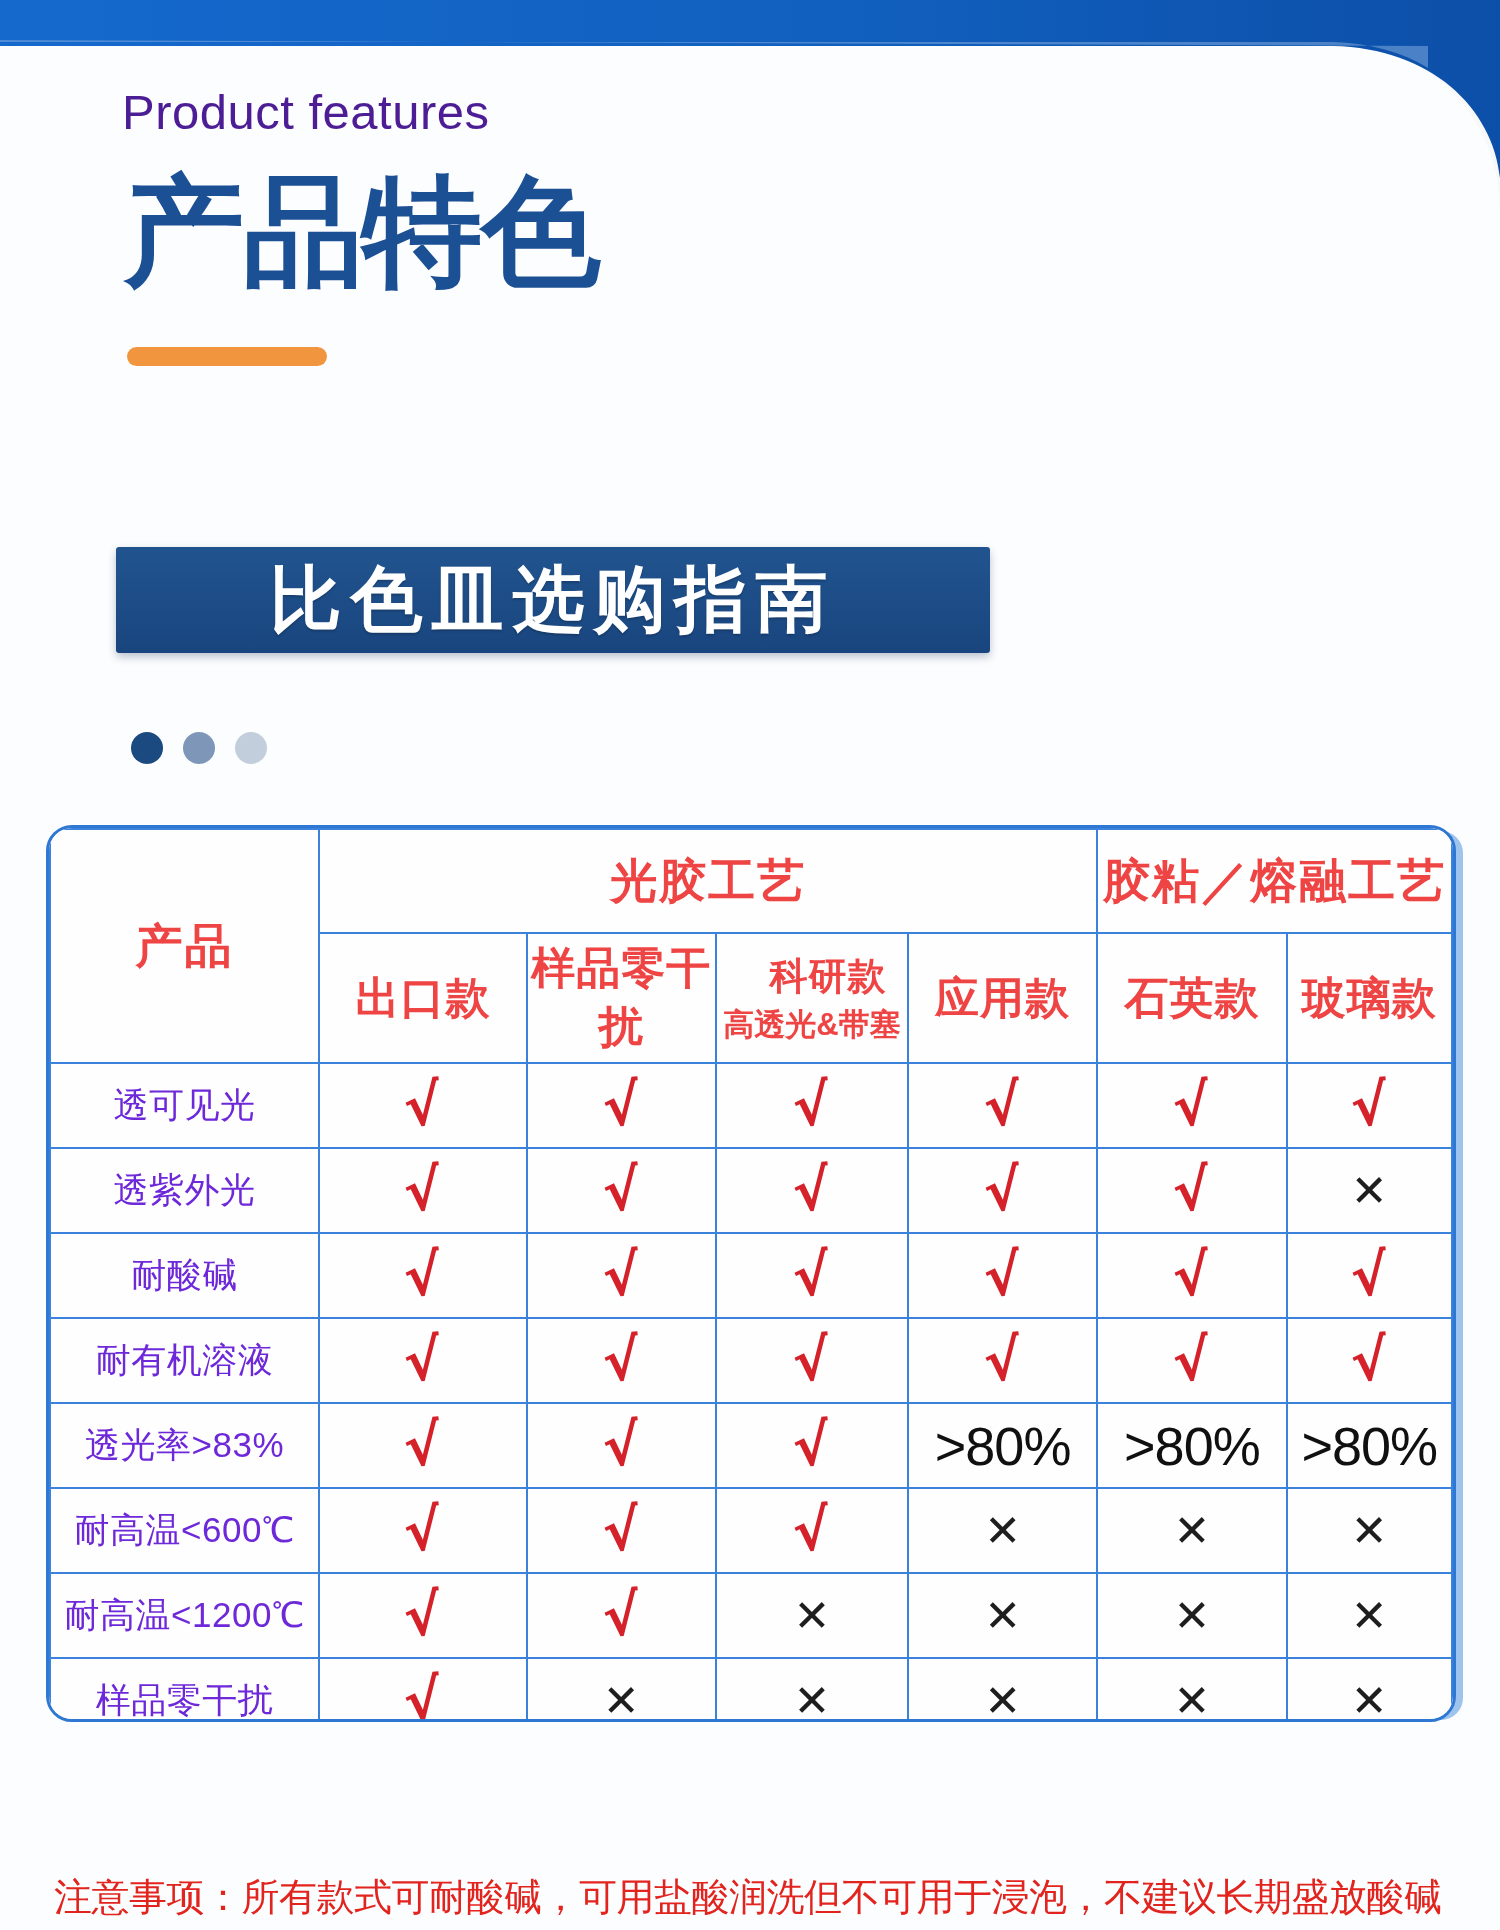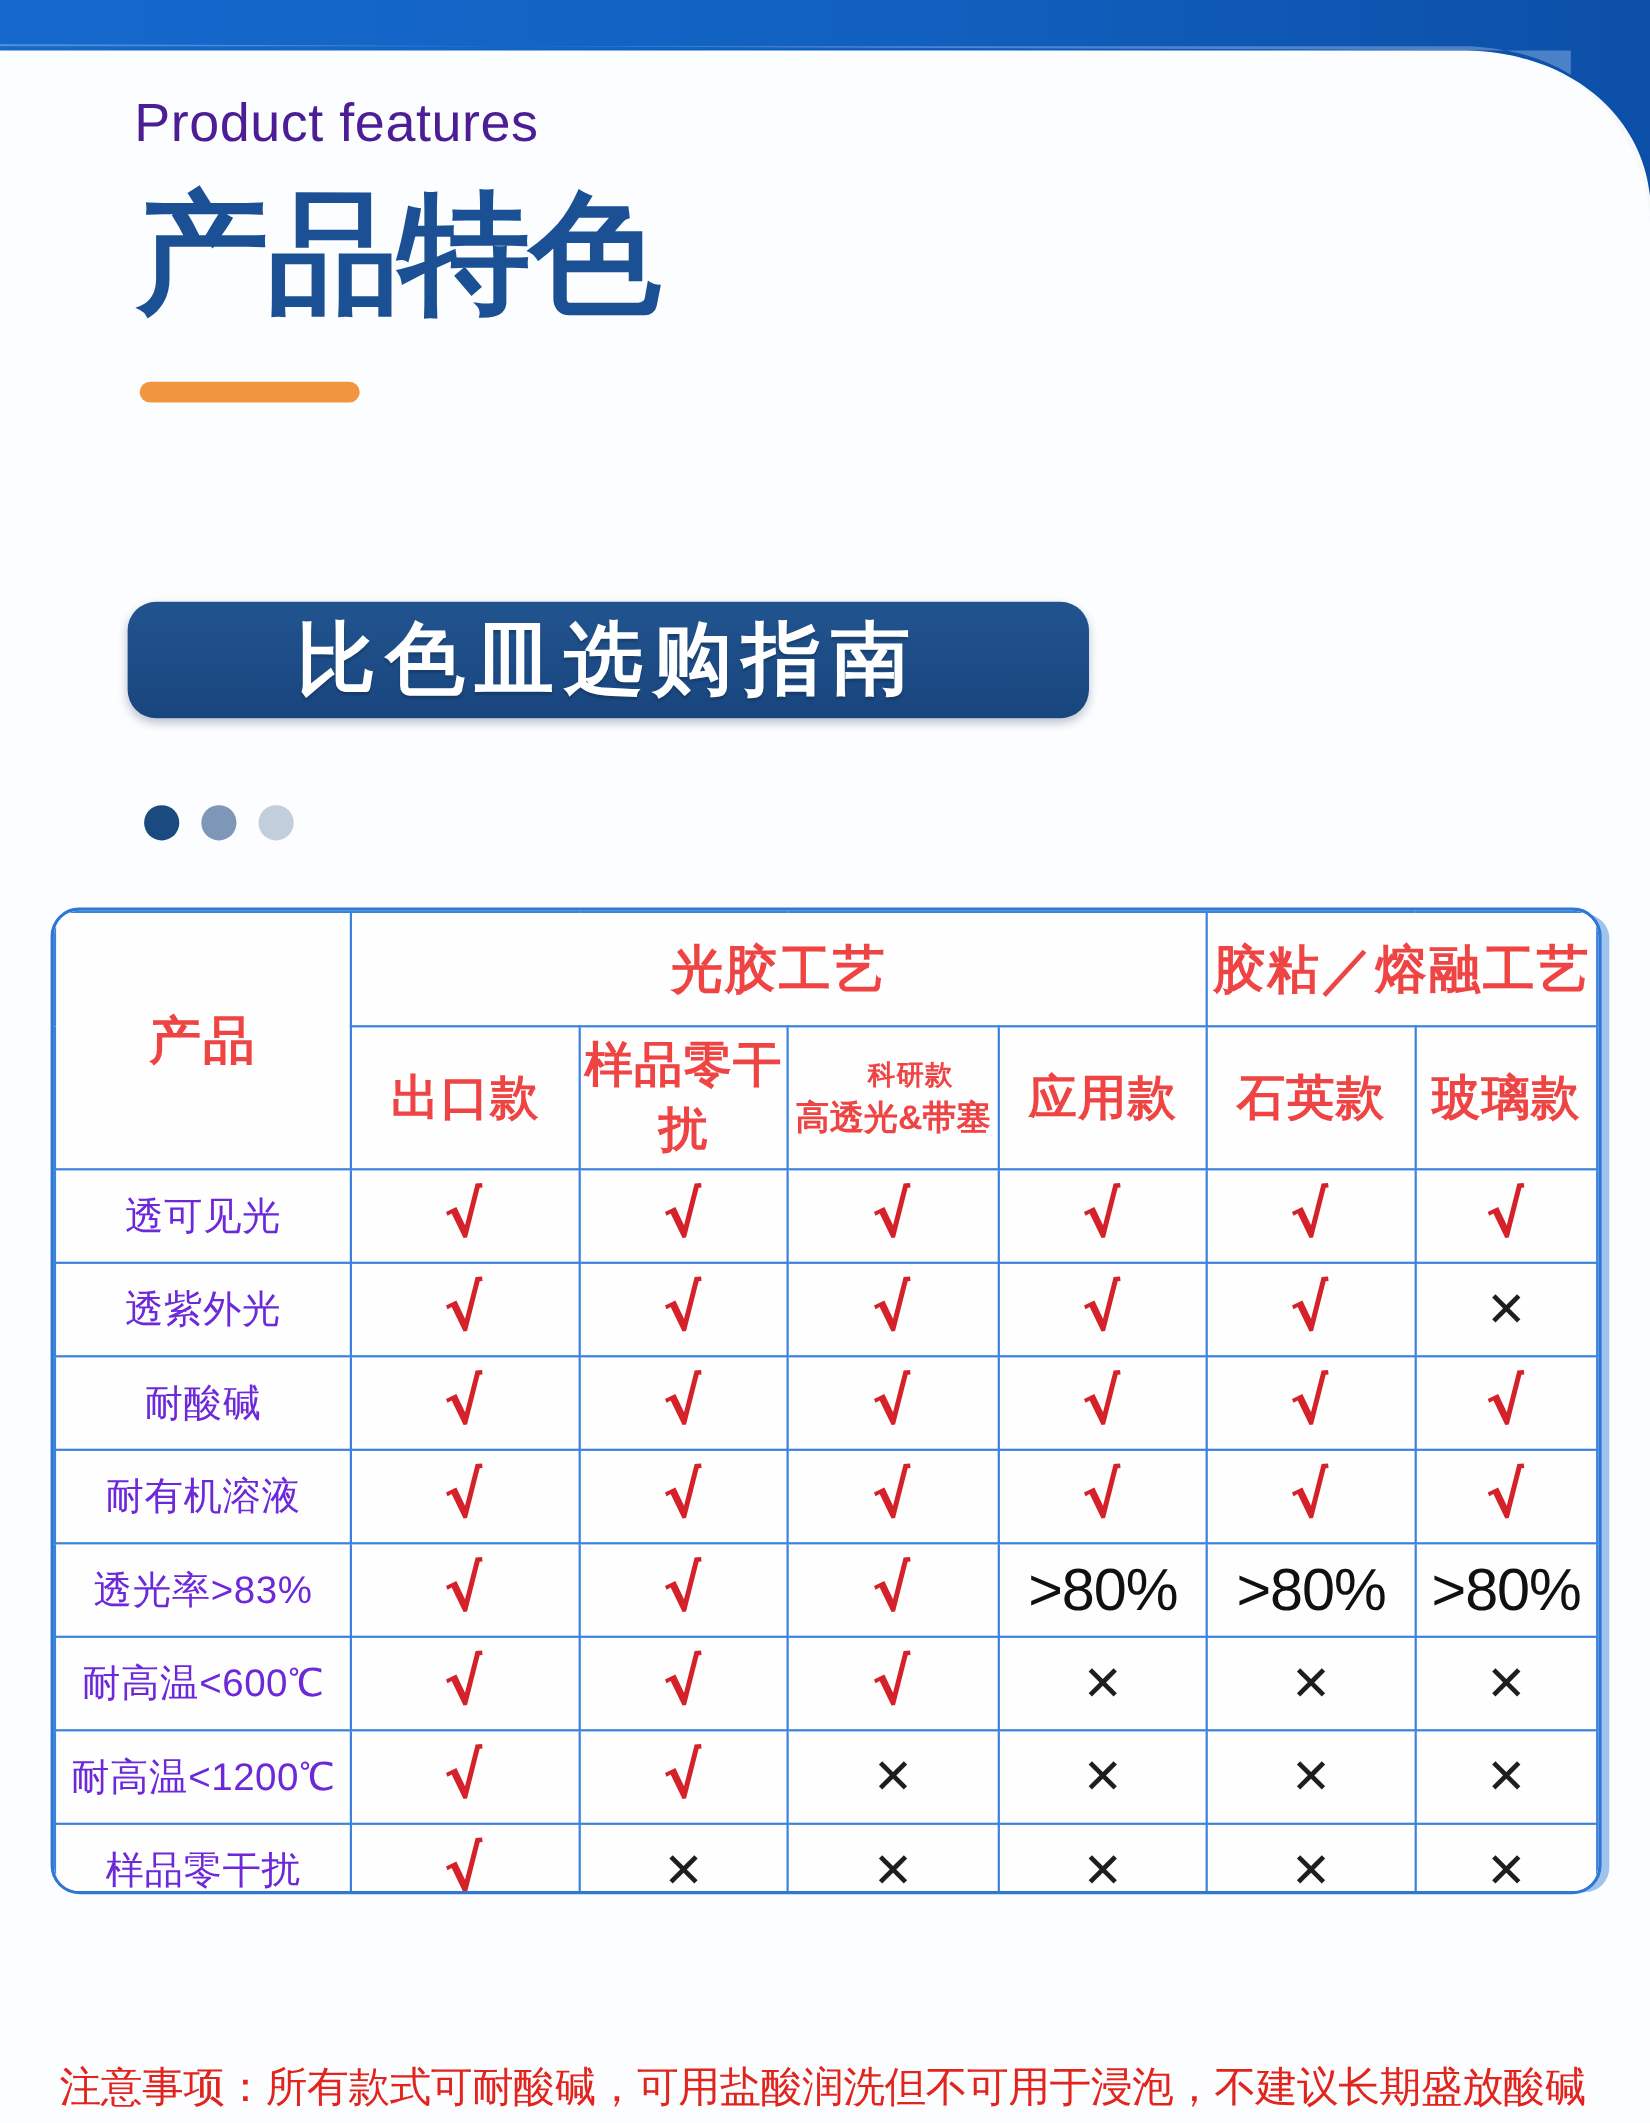--- a/index.html
+++ b/index.html
@@ -29,21 +29,21 @@
   }
   .title-underline {
     position: absolute; left: 127px; top: 347px;
     width: 200px; height: 19px; border-radius: 10px;
     background: #f2953f;
   }
   .section-banner {
     position: absolute; left: 116px; top: 547px;
     width: 874px; height: 106px;
     background: linear-gradient(180deg, #21548f, #19457e);
-    border-radius: 26px;
+    border-radius: 3px;
     display: flex; align-items: center; justify-content: center;
     box-shadow: 0 4px 9px rgba(18, 48, 90, 0.28);
   }
   .section-banner span {
     color: #ffffff; font-size: 72px; font-weight: 700; letter-spacing: 9px;
     text-shadow: 0 2px 2px rgba(0,0,0,0.18);
     white-space: nowrap;
   }
   .dots { position: absolute; left: 131px; top: 732px; display: flex; gap: 20px; }
   .dot { width: 32px; height: 32px; border-radius: 50%; }
@@ -60,21 +60,21 @@
   table { width: 100%; height: 100%; border-collapse: collapse; table-layout: fixed; }
   th, td { border: 2.5px solid #3b82dc; text-align: center; vertical-align: middle; padding: 0; background: #fefefe; }
   .gh-row { height: 104px; }
   .ch-row { height: 130px; }
   tbody tr { height: 85px; }
   th { font-weight: 700; color: #ef4444; }
   .group-h { font-size: 47px; letter-spacing: 2px; }
   .corner-h { font-size: 47px; letter-spacing: 2px; }
   .col-h .h1 { display: block; font-size: 44px; letter-spacing: 1px; }
   .col-h .h2 { display: none; }
-  .col-h.two-line .h1 { font-size: 25px; padding-left: 32px; }
+  .col-h.two-line .h1 { font-size: 38px; padding-left: 32px; }
   .col-h.two-line .h2 { display: block; font-size: 31px; margin-top: 2px; }
   .row-label { color: #6d28d9; font-size: 35px; font-weight: 500; letter-spacing: 0.5px; }
   .mark { display: inline-block; line-height: 1; }
   .mark.check {
     color: #d5222a; font-size: 56px; font-weight: 700;
     font-family: "DejaVu Sans", sans-serif;
     transform: rotate(-6deg);
   }
   .mark.cross { color: #1e1e1e; font-size: 44px; font-weight: 400; }
   .mark.pct { color: #101010; font-size: 54px; font-weight: 400; letter-spacing: -1px; font-family: "Liberation Sans", sans-serif; }

